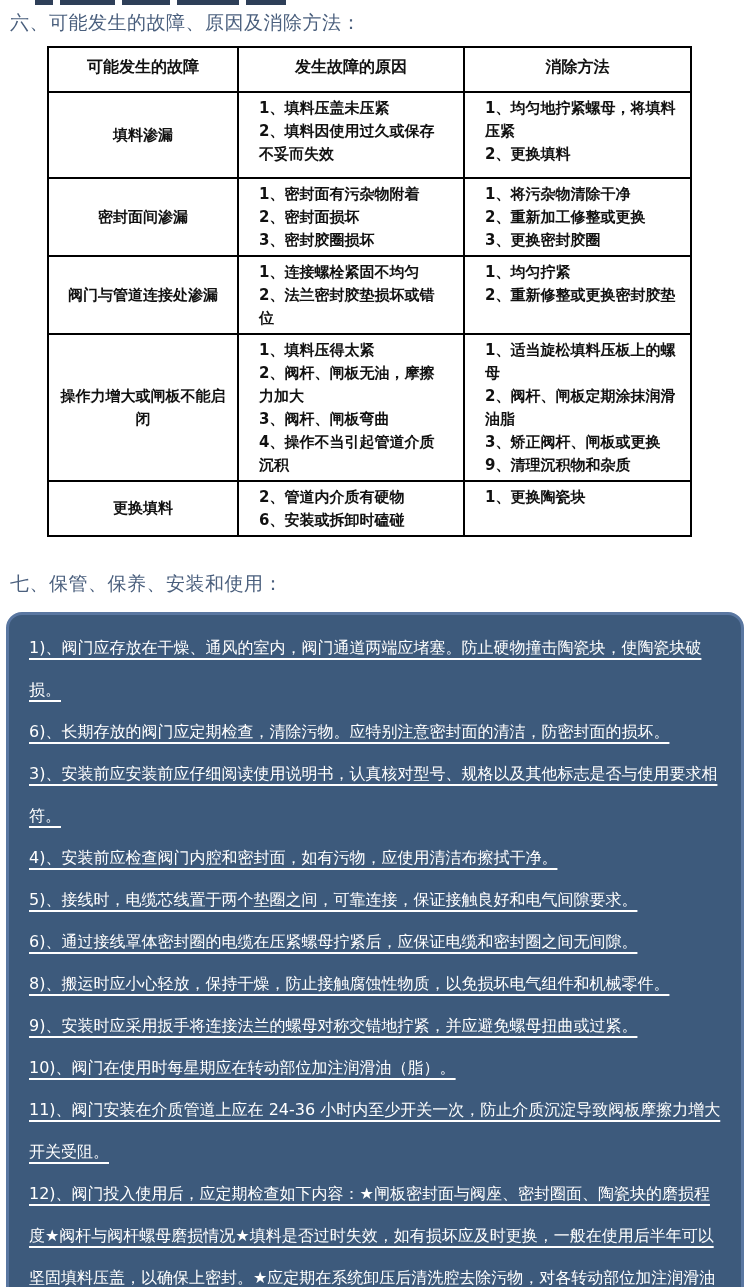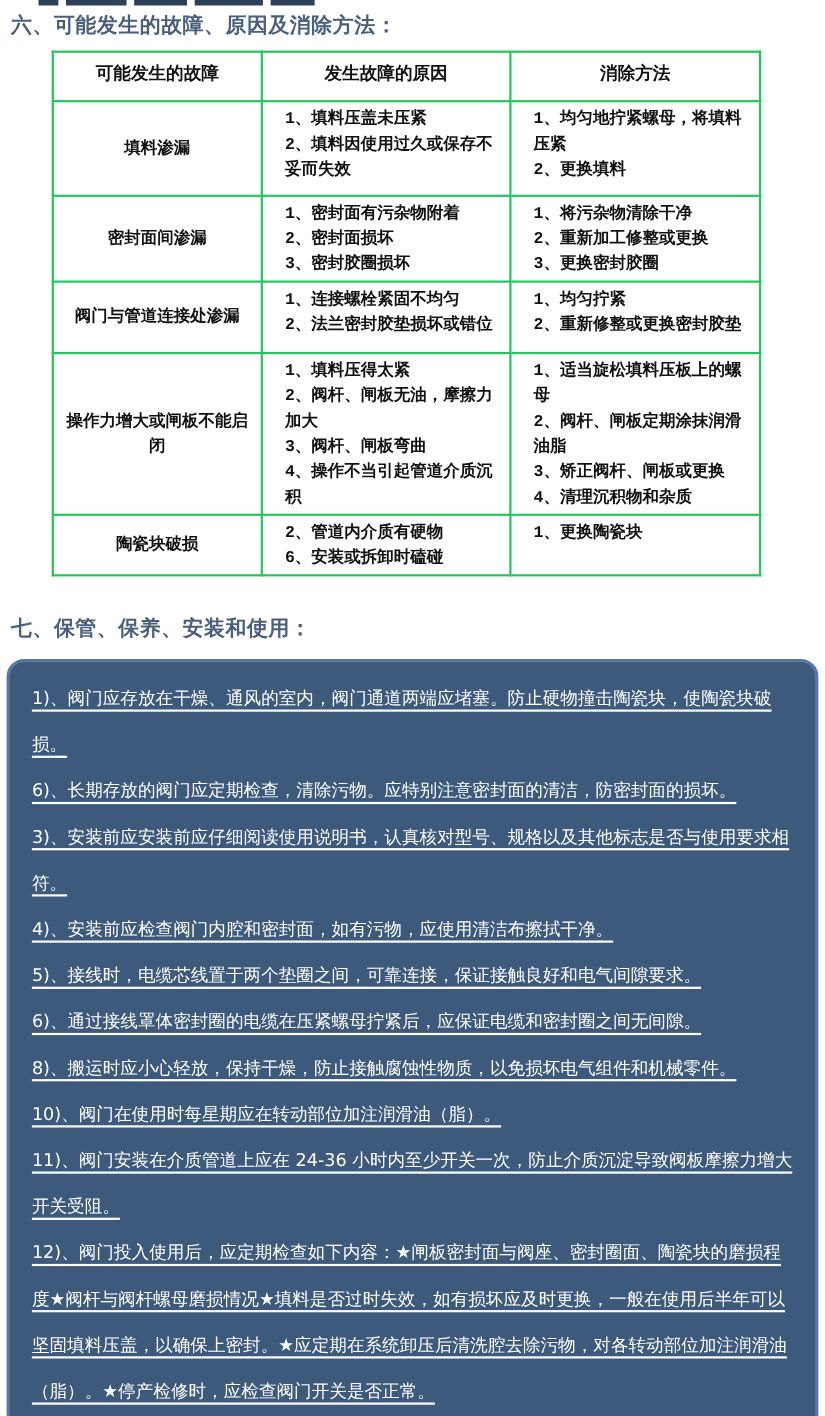--- a/index.html
+++ b/index.html
@@ -13,36 +13,36 @@
 
   
   .remnant { position:absolute; top:0; left:35px; height:5px; display:flex; gap:7px; }
   .remnant span { display:block; height:5px; background:#2e3f58; }
   .remnant .s1{width:18px;} .remnant .s2{width:55px;} .remnant .s3{width:48px;}
   .remnant .s4{width:62px;} .remnant .s5{width:40px;}
 
   .section-heading {
     color:#4a5f7d;
     font-size:19px;
-    font-weight:bold;
+    font-weight:normal;
     margin:10px 0 0 10px;
     letter-spacing:0.5px;
   }
   .section-heading.second { margin-top:34px; }
 
   table.fault-table {
     border-collapse:collapse;
     table-layout:fixed;
     width:643px;
     margin:10px 0 0 47px;
     font-size:15px;
     font-weight:bold;
     color:#111;
   }
-  .fault-table th, .fault-table td { border:2px solid #22c55e;font-family:Liberation Mono, monospace; }
+  .fault-table th, .fault-table td { border:2px solid #000000; }
   .fault-table th {
     font-size:16px;
     font-weight:bold;
     height:36px;
     vertical-align:middle;
     text-align:center;
     padding-bottom:6px;
   }
   .fault-table td.fault {
     text-align:center;
@@ -146,26 +146,26 @@
     <td class="list">
       <div class="cell-line">1、填料压得太紧</div>
       <div class="cell-line">2、阀杆、闸板无油，摩擦力加大</div>
       <div class="cell-line">3、阀杆、闸板弯曲</div>
       <div class="cell-line">4、操作不当引起管道介质沉积</div>
     </td>
     <td class="list">
       <div class="cell-line">1、适当旋松填料压板上的螺母</div>
       <div class="cell-line">2、阀杆、闸板定期涂抹润滑油脂</div>
       <div class="cell-line">3、矫正阀杆、闸板或更换</div>
-      <div class="cell-line">4、清理沉积物和杂质</div>
+      <div class="cell-line">9、清理沉积物和杂质</div>
     </td>
   </tr>
 
   <tr style="height:48px">
-    <td class="fault">陶瓷块破损</td>
+    <td class="fault">更换填料</td>
     <td class="list">
       <div class="cell-line">2、管道内介质有硬物</div>
       <div class="cell-line">6、安装或拆卸时磕碰</div>
     </td>
     <td class="list">
       <div class="cell-line">1、更换陶瓷块</div>
     </td>
   </tr>
 </tbody>
   </table>
@@ -173,16 +173,17 @@
 <div class="section-heading second">七、保管、保养、安装和使用：</div>
 
 <div class="notes-panel">
   <p>1)、阀门应存放在干燥、通风的室内，阀门通道两端应堵塞。防止硬物撞击陶瓷块，使陶瓷块破损。</p>
   <p>6)、长期存放的阀门应定期检查，清除污物。应特别注意密封面的清洁，防密封面的损坏。</p>
   <p>3)、安装前应安装前应仔细阅读使用说明书，认真核对型号、规格以及其他标志是否与使用要求相符。</p>
   <p>4)、安装前应检查阀门内腔和密封面，如有污物，应使用清洁布擦拭干净。</p>
   <p>5)、接线时，电缆芯线置于两个垫圈之间，可靠连接，保证接触良好和电气间隙要求。</p>
   <p>6)、通过接线罩体密封圈的电缆在压紧螺母拧紧后，应保证电缆和密封圈之间无间隙。</p>
   <p>8)、搬运时应小心轻放，保持干燥，防止接触腐蚀性物质，以免损坏电气组件和机械零件。</p>
+  <p>9)、安装时应采用扳手将连接法兰的螺母对称交错地拧紧，并应避免螺母扭曲或过紧。</p>
   <p>10)、阀门在使用时每星期应在转动部位加注润滑油（脂）。</p>
   <p>11)、阀门安装在介质管道上应在 24-36 小时内至少开关一次，防止介质沉淀导致阀板摩擦力增大开关受阻。</p>
   <p>12)、阀门投入使用后，应定期检查如下内容：★闸板密封面与阀座、密封圈面、陶瓷块的磨损程度★阀杆与阀杆螺母磨损情况★填料是否过时失效，如有损坏应及时更换，一般在使用后半年可以坚固填料压盖，以确保上密封。★应定期在系统卸压后清洗腔去除污物，对各转动部位加注润滑油（脂）。★停产检修时，应检查阀门开关是否正常。</p>
 </div>
 
 </body></html>

